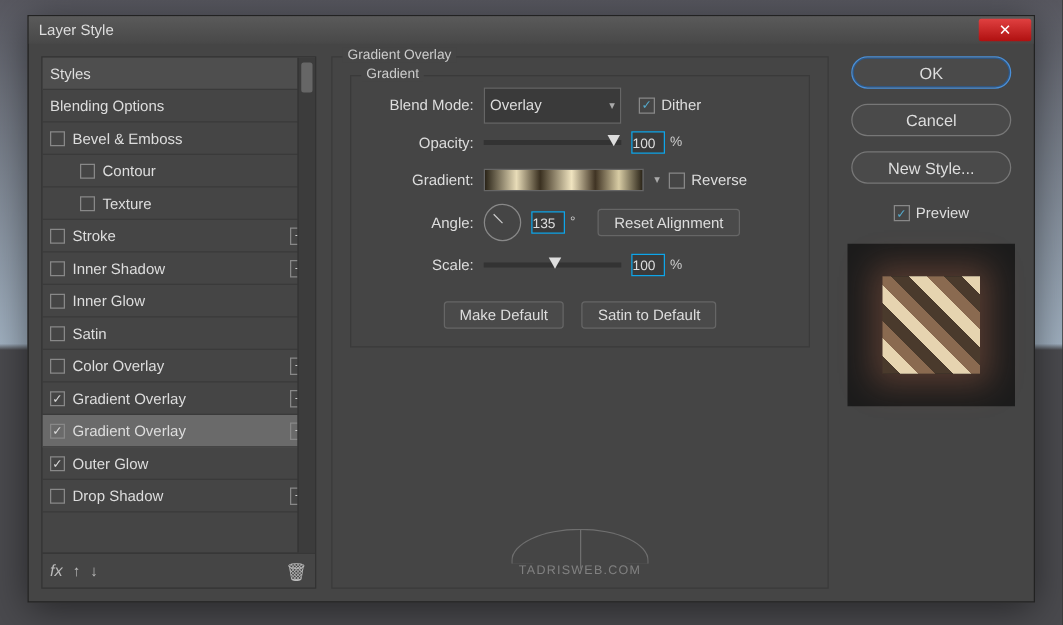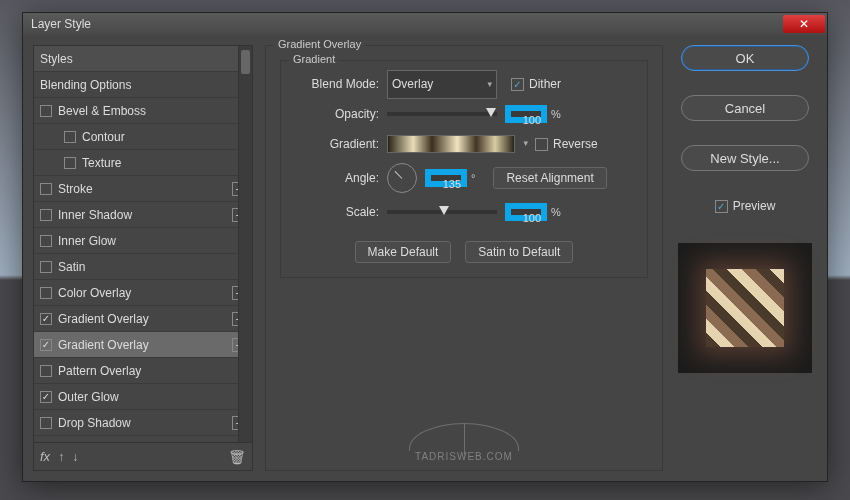--- a/index.html
+++ b/index.html
@@ -33,33 +33,33 @@
   .inner-group .group-title { top: -8px; }
   .form-row { display: flex; align-items: center; height: 26px; margin-bottom: 4px; font-size: 12px; color: #ddd; }
   .form-row .lbl { width: 86px; text-align: right; margin-right: 8px; }
   select, .dropdown { background: #3a3a3a; color: #ddd; border: 1px solid #666; font-size: 12px; height: 29px; }
   .dropdown { width: 110px; display: inline-flex; align-items: center; padding: 0 4px; position: relative; }
   .dropdown::after { content: "▾"; position: absolute; right: 4px; font-size: 9px; color: #aaa; }
   .ck { width: 13px; height: 13px; border: 1px solid #888; margin-right: 5px; display: inline-flex; align-items: center; justify-content: center; font-size: 10px; color: #5ac; }
   .ck.on::after { content: "✓"; }
   .slider { flex: 0 0 110px; height: 4px; background: #333; position: relative; margin-right: 8px; }
   .slider .knob { position: absolute; top: -4px; width: 0; height: 0; border-left: 5px solid transparent; border-right: 5px solid transparent; border-top: 9px solid #ddd; }
-  .numbox { width: 42px; height: 18px; background: #3a3a3a; border: 6px solid #0ea5e9; color: #ddd; font-size: 11px; text-align: right; line-height: 18px; margin-right: 4px; }
+  .numbox { width: 27px; height: 18px; background: #3a3a3a; border: 1px solid #0ea5e9; color: #ddd; font-size: 11px; text-align: left; line-height: 18px; margin-right: 4px; }
   .unit { font-size: 11px; color: #ccc; }
   .grad-swatch { width: 128px; height: 18px; border: 1px solid #666; background: linear-gradient(90deg,#2a2418,#e8dcb8 20%,#3a3020 35%,#f0e4c0 55%,#403424 70%,#d8cca4 85%,#2a2418); margin-right: 10px; position: relative; }
   .grad-swatch::after { content: "▾"; position: absolute; right: -14px; top: 2px; font-size: 9px; color: #aaa; }
   .angle-dial { width: 30px; height: 30px; border: 1px solid #888; border-radius: 50%; margin-right: 8px; position: relative; }
   .angle-dial::after { content: ""; position: absolute; left: 50%; top: 50%; width: 10px; height: 1px; background: #ccc; transform-origin: left center; transform: rotate(-135deg); }
   .btn { background: #4a4a4a; border: 1px solid #666; color: #ddd; font-size: 12px; padding: 3px 12px; border-radius: 3px; cursor: pointer; }
   .btn-row { display: flex; gap: 14px; margin-top: 16px; justify-content: center; }
   .watermark { position: absolute; bottom: 8px; left: 50%; transform: translateX(-50%); opacity: .5; color: #bbb; font-size: 10px; letter-spacing: 1px; text-align: center; }
   .watermark .book { width: 110px; height: 28px; border: 1px solid #999; border-bottom: none; border-radius: 60px 60px 0 0 / 28px 28px 0 0; margin: 0 auto; position: relative; }
   .watermark .book::after { content: ""; position: absolute; left: 50%; top: 0; bottom: -4px; width: 1px; background: #999; }
   
-  .right { width: 140px; display: flex; flex-direction: column; align-items: center; gap: 24px; }
+  .right { width: 140px; display: flex; flex-direction: column; align-items: center; gap: 12px; }
   .rbtn { width: 128px; height: 26px; border: 1px solid #777; border-radius: 13px; background: #4a4a4a; color: #ddd; font-size: 13px; display: flex; align-items: center; justify-content: center; cursor: pointer; }
   .rbtn.primary { border-color: #4a90d9; box-shadow: 0 0 0 1px #2a5a90 inset; }
   .preview-ck { display: flex; align-items: flex-end; font-size: 12px; color: #ddd; margin-top: 4px; }
   .preview-box { width: 134px; height: 130px; background: #1c1c1c; margin-top: 6px; display: flex; align-items: center; justify-content: center; }
   .preview-inner { width: 78px; height: 78px; background: repeating-linear-gradient(45deg,#4a3a2c 0 10px,#e6d4b0 10px 20px,#8a6a50 20px 30px); box-shadow: 0 0 24px 8px rgba(200,120,90,.35); }
 </style>
 </head>
 <body>
 
 <div class="backdrop"></div>
@@ -119,24 +119,20 @@
               <span class="cb checked"></span>
               <span>Gradient Overlay</span>
               <span class="plus">+</span>
             </div>
             <div class="row selected">
               <span class="cb checked"></span>
               <span>Gradient Overlay</span>
               <span class="plus">+</span>
             </div>
             <div class="row">
-              <span class="cb"></span>
-              <span>Pattern Overlay</span>
-            </div>
-            <div class="row">
               <span class="cb checked"></span>
               <span>Outer Glow</span>
             </div>
             <div class="row">
               <span class="cb"></span>
               <span>Drop Shadow</span>
               <span class="plus">+</span>
             </div>
           </div>
         <div class="scroll-gutter">

